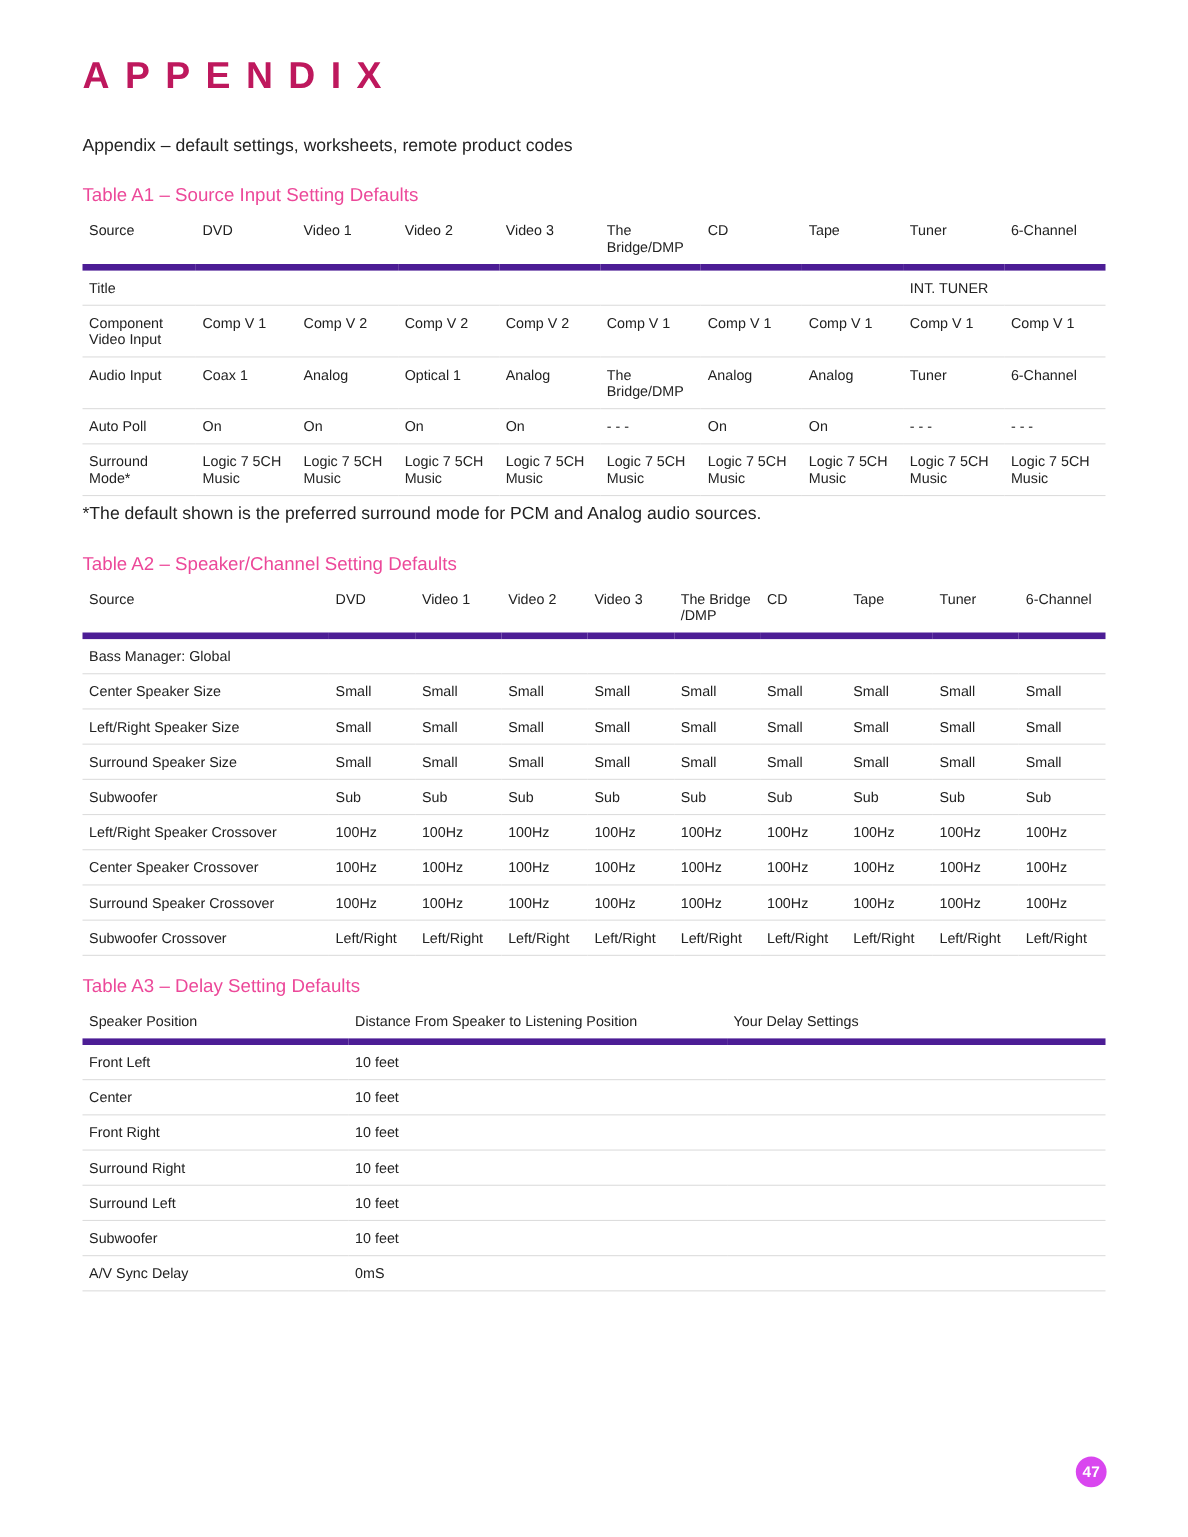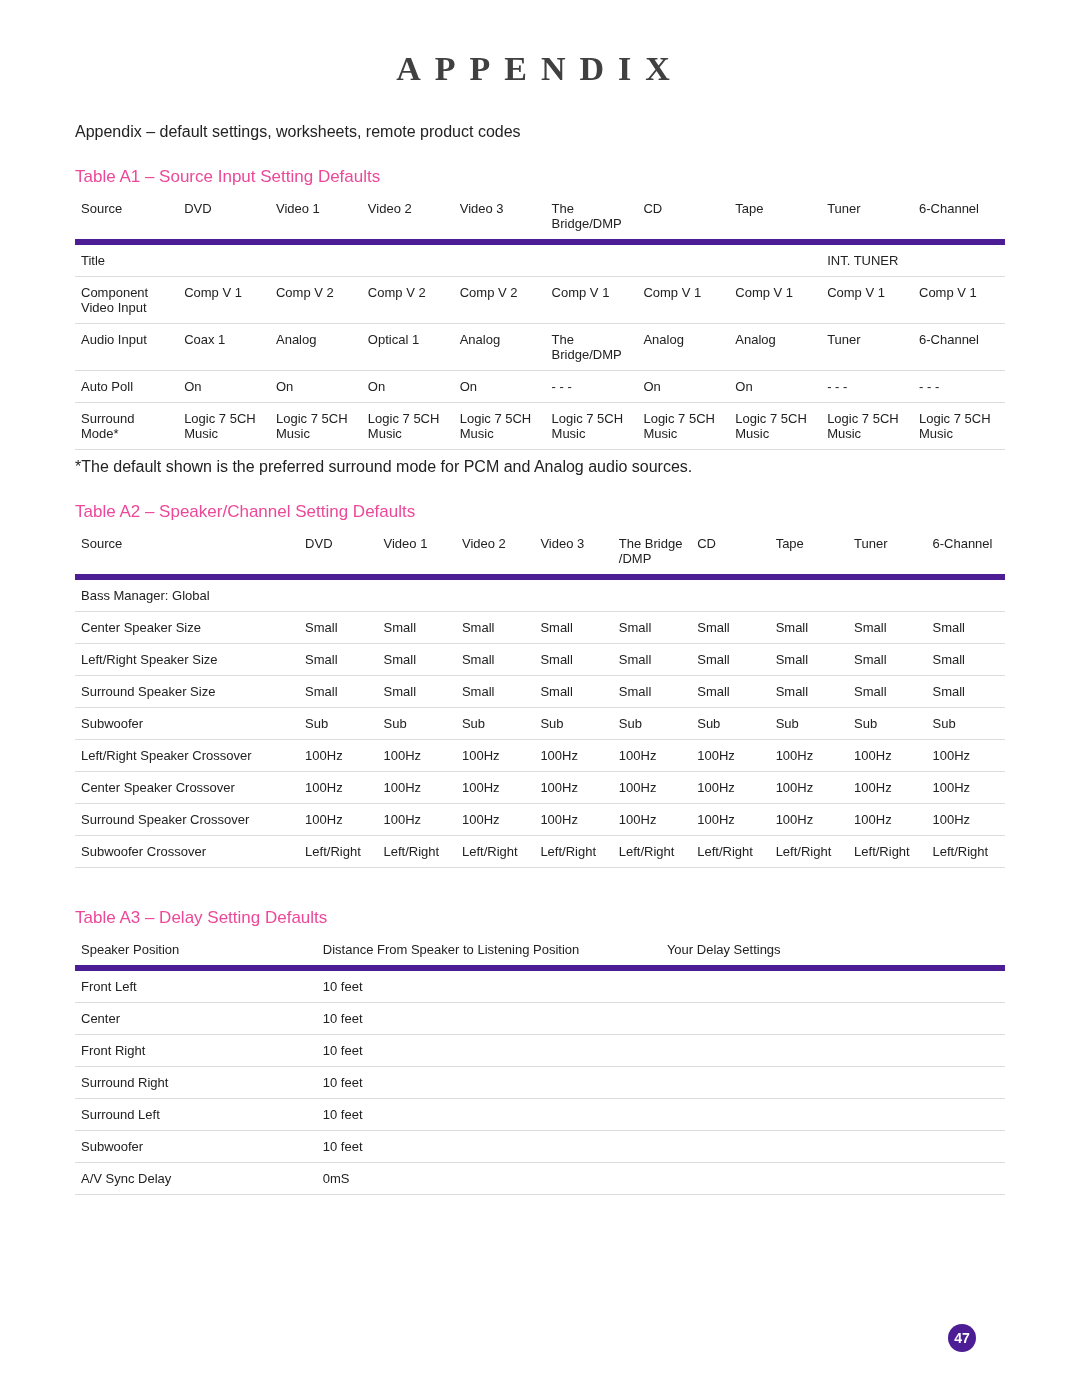--- a/index.html
+++ b/index.html
@@ -11,26 +11,25 @@
   }
   .page {
     width: 1080px;
     min-height: 1397px;
     box-sizing: border-box;
     padding: 50px 75px 60px 75px;
     position: relative;
   }
   h1.header {
     margin: 0 0 35px 0;
-    text-align: center;
+    text-align: left;
     font-size: 34px;
     letter-spacing: 14px;
     font-weight: 700;
-    color: #404040;
-    font-family: Liberation Serif, serif;
+    color: #be185d;
   }
   h2.page-title {
     font-size: 16px;
     font-weight: 400;
     color: #222;
     margin: 0 0 14px 0;
   }
   h3.table-title {
     font-size: 17px;
     font-weight: 400;
@@ -66,26 +65,26 @@
   .t1 col.c { width: 9.8%; }
   
   .t2 col.rowhdr { width: 24%; }
   .t2 col.c { width: 8.4%; }
   
   .t3 col.c1 { width: 26%; }
   .t3 col.c2 { width: 37%; }
   .t3 col.c3 { width: 37%; }
   .page-number {
     position: absolute;
-    right: 104px;
+    right: 74px;
     bottom: 45px;
     width: 28px;
     height: 28px;
     border-radius: 50%;
-    background: #4c1d95;
+    background: #d946ef;
     color: #fff;
     font-size: 14px;
     font-weight: 700;
     display: flex;
     align-items: center;
     justify-content: center;
   }
 </style>
 </head>
 <body>
@@ -322,21 +321,21 @@
           <td>Left/Right</td>
           <td>Left/Right</td>
           <td>Left/Right</td>
           <td>Left/Right</td>
           <td>Left/Right</td>
           <td>Left/Right</td>
         </tr>
       </tbody>
   </table>
 
-  <h3 class="table-title" style="margin-top:40px">Table A3 – Delay Setting Defaults</h3>
+  <h3 class="table-title" style="margin-top:18px">Table A3 – Delay Setting Defaults</h3>
   <table class="data t3">
     <colgroup>
       <col class="c1">
         <col class="c2">
         <col class="c3">
     </colgroup>
     <thead>
       <tr>
         <th>Speaker Position</th>
         <th>Distance From Speaker to Listening Position</th>

